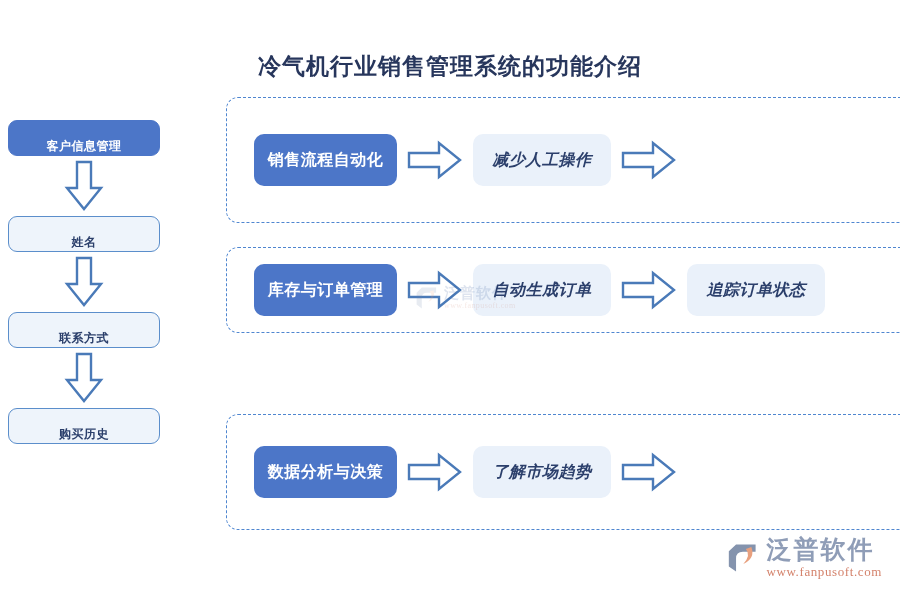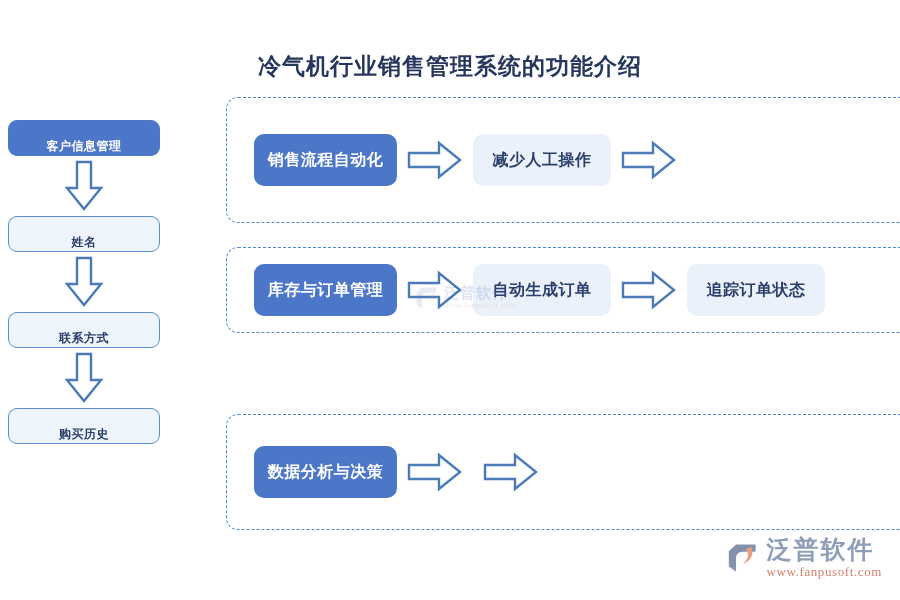--- a/index.html
+++ b/index.html
@@ -115,20 +115,21 @@
   }
   .chip.primary {
     background: #4c76c8;
     color: #ffffff;
     width: 143px;
   }
   .chip.light {
     background: #eaf1fa;
     color: #2b3f6b;
     width: 138px;
+    font-style: italic;
   }
   .chip.light.wide {
     width: 148px;
   }
 
   .right-arrow {
     width: 76px;
     display: flex;
     align-items: center;
     justify-content: center;
@@ -297,20 +298,23 @@
 
   <div class="panel p3">
     <div class="panel-inner">
       <div class="chip primary">
         <span>数据分析与决策</span>
       </div>
       <div class="right-arrow">
         <svg width="56" height="40" viewBox="0 0 56 40" aria-hidden="true">
           <polygon points="2,13 32,13 32,3 53,20 32,37 32,27 2,27" fill="#ffffff" stroke="#4a7ab8" stroke-width="2.4" stroke-linejoin="miter"></polygon>
         </svg>
+      </div>
+      <div class="chip light">
+        <span>了解市场趋势</span>
       </div>
       <div class="right-arrow">
         <svg width="56" height="40" viewBox="0 0 56 40" aria-hidden="true">
           <polygon points="2,13 32,13 32,3 53,20 32,37 32,27 2,27" fill="#ffffff" stroke="#4a7ab8" stroke-width="2.4" stroke-linejoin="miter"></polygon>
         </svg>
       </div>
     </div>
   </div>
 
   <div class="watermark" style="left:414px; top:285px;">

